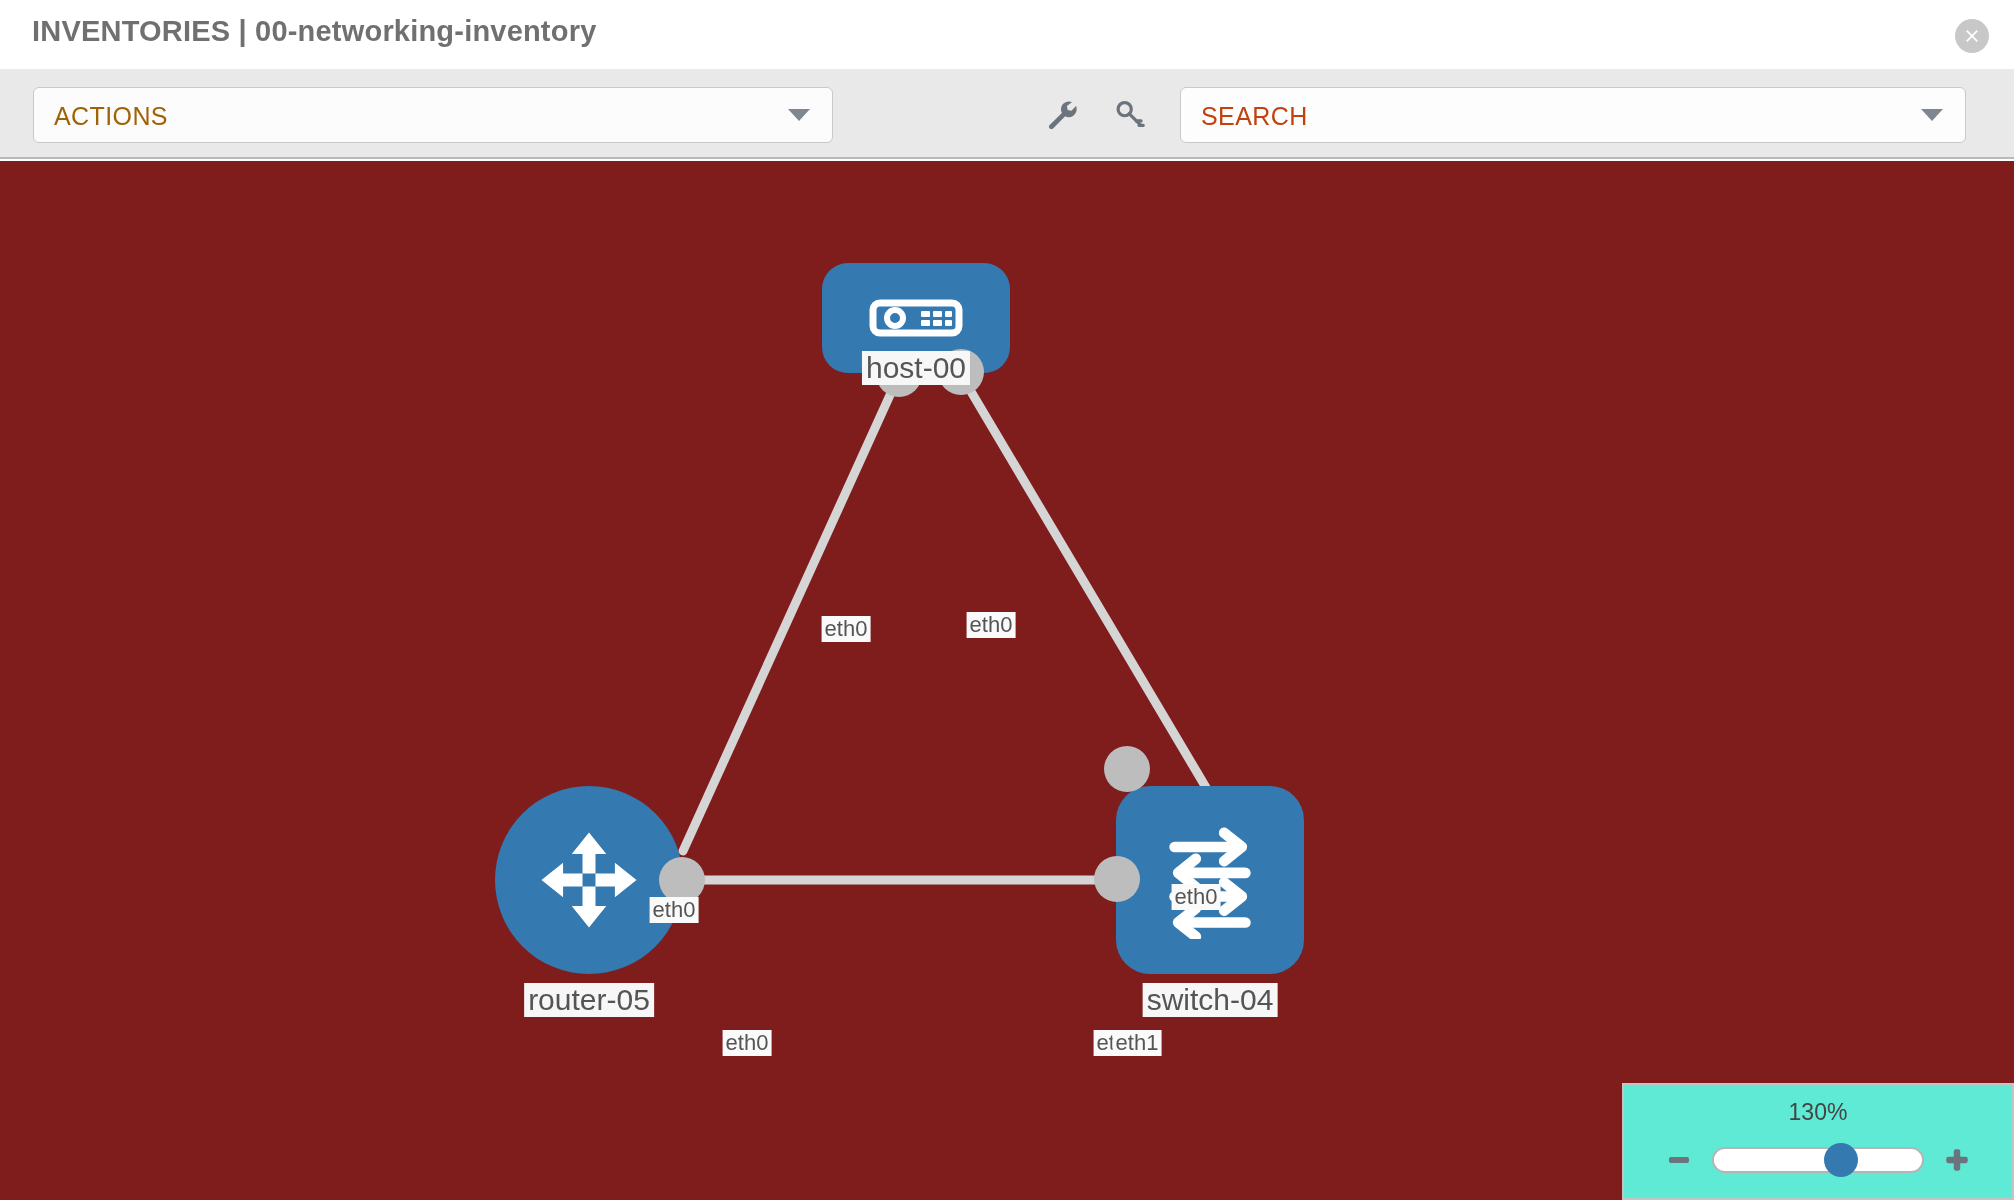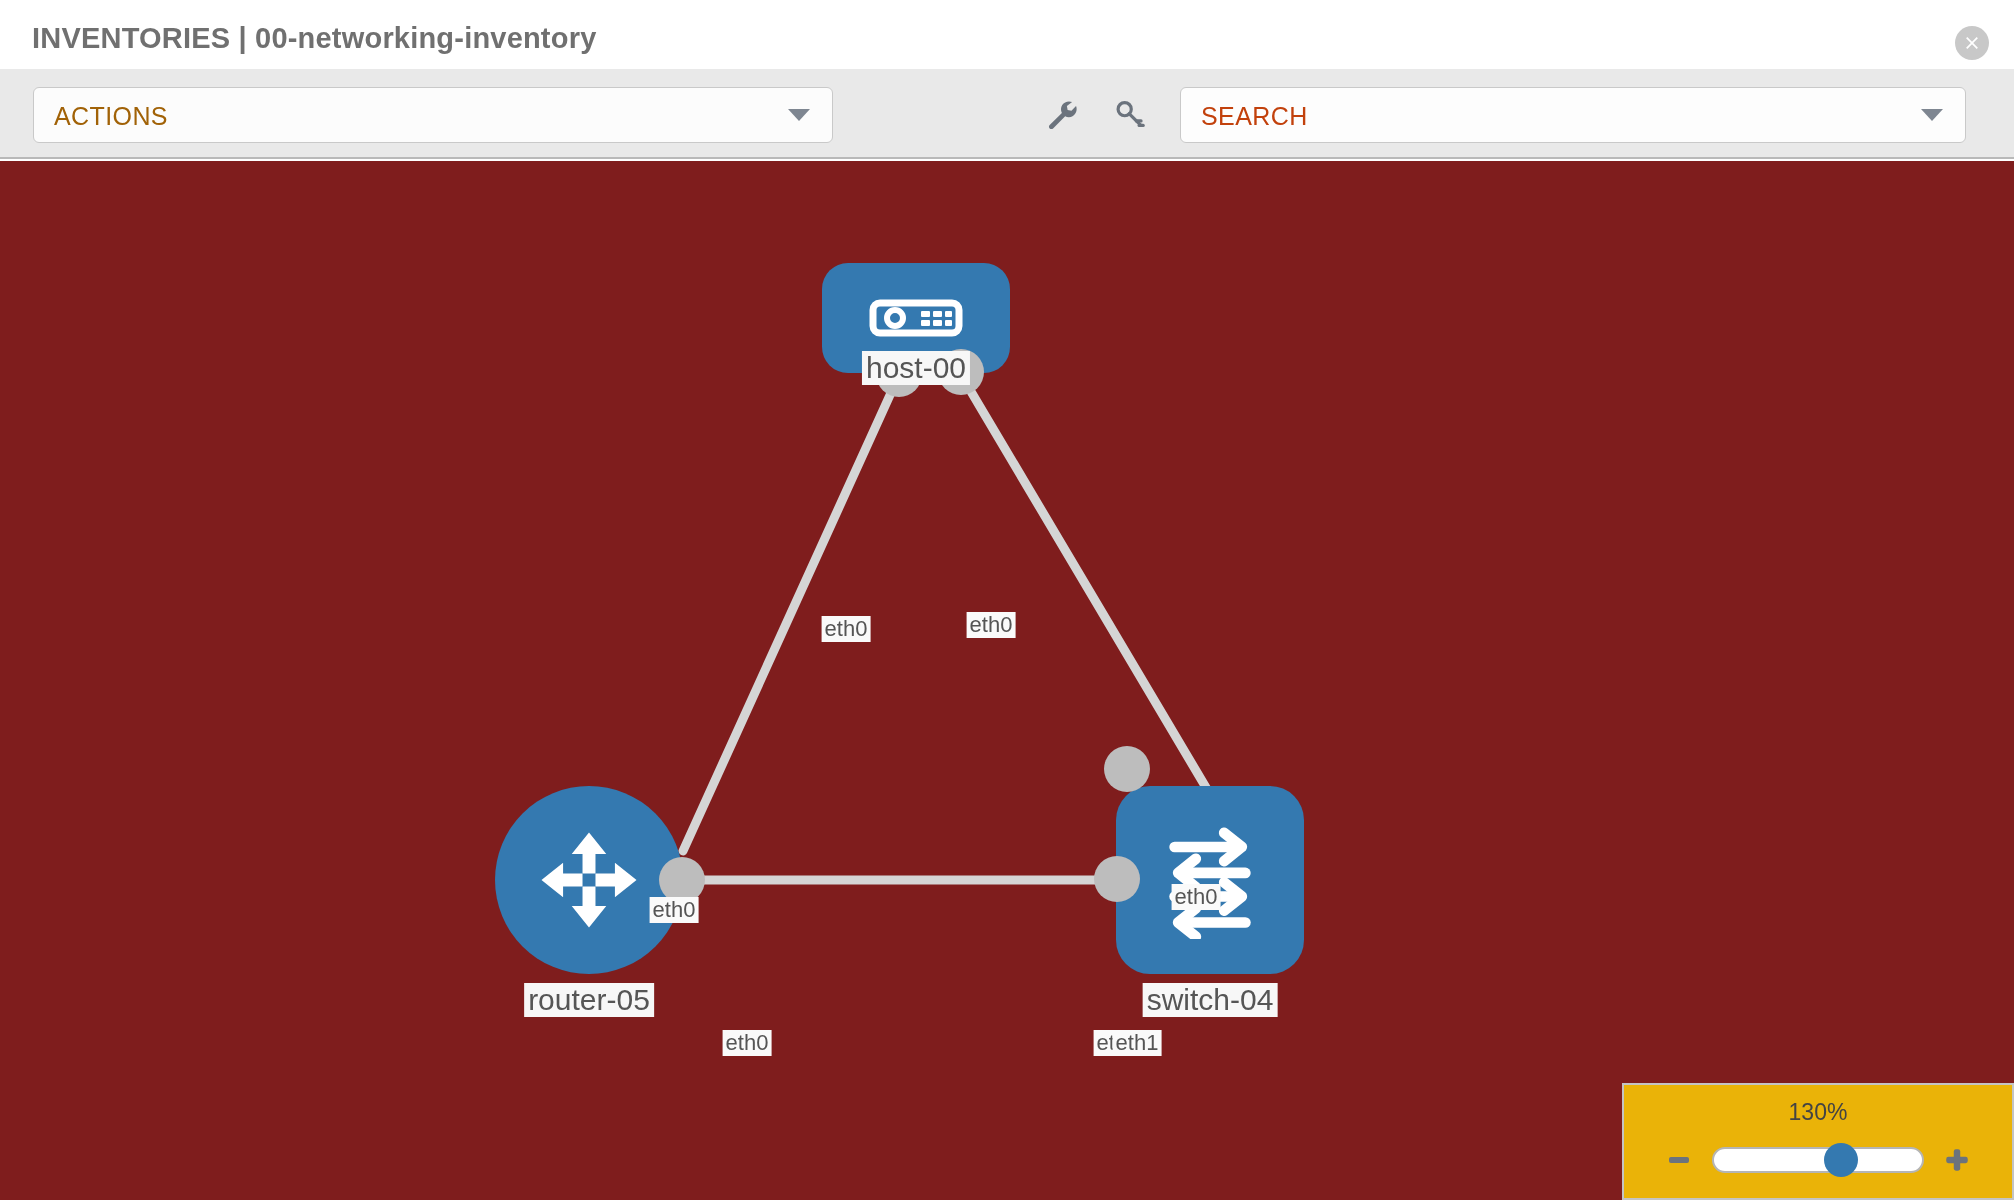--- a/index.html
+++ b/index.html
@@ -6,21 +6,21 @@
   html, body {
     width: 2014px; height: 1200px;
     font-family: "Liberation Sans", sans-serif;
     background: #f5f5f5;
     overflow: hidden;
   }
   #app { position: relative; width: 2014px; height: 1200px; background: #ffffff; }
 
   
   .header {
-    position: absolute; left: 0; top: 8px; width: 2014px; height: 69px;
+    position: absolute; left: 0; top: 1px; width: 2014px; height: 69px;
     background: #ffffff;
     border-bottom: 1px solid #d4d4d4;
   }
   .page-title {
     position: absolute; left: 32px; top: 14px;
     font-size: 29px; font-weight: bold; color: #707070;
     letter-spacing: .2px; white-space: nowrap;
   }
   .close-btn {
     position: absolute; right: 25px; top: 18px;
@@ -104,21 +104,21 @@
 
   .port {
     position: absolute; width: 46px; height: 46px; border-radius: 50%;
     background: #bdbdbd; cursor: pointer;
   }
 
   
   .zoom-panel {
     position: absolute; left: 1622px; top: 1083px;
     width: 392px; height: 117px;
-    background: #eab308; border: 2px solid #c4c4c4; text-decoration: underline;
+    background: #5eead4; border: 2px solid #c4c4c4; text-decoration: underline;
   }
   .zoom-value {
     position: absolute; left: 0; right: 0; top: 14px;
     text-align: center; font-size: 23px; color: #444444;
   }
   .zoom-row {
     position: absolute; left: 0; right: 0; top: 55px; height: 40px;
     display: flex; align-items: center; justify-content: center; gap: 16px;
   }
   .zoom-minus, .zoom-plus {

